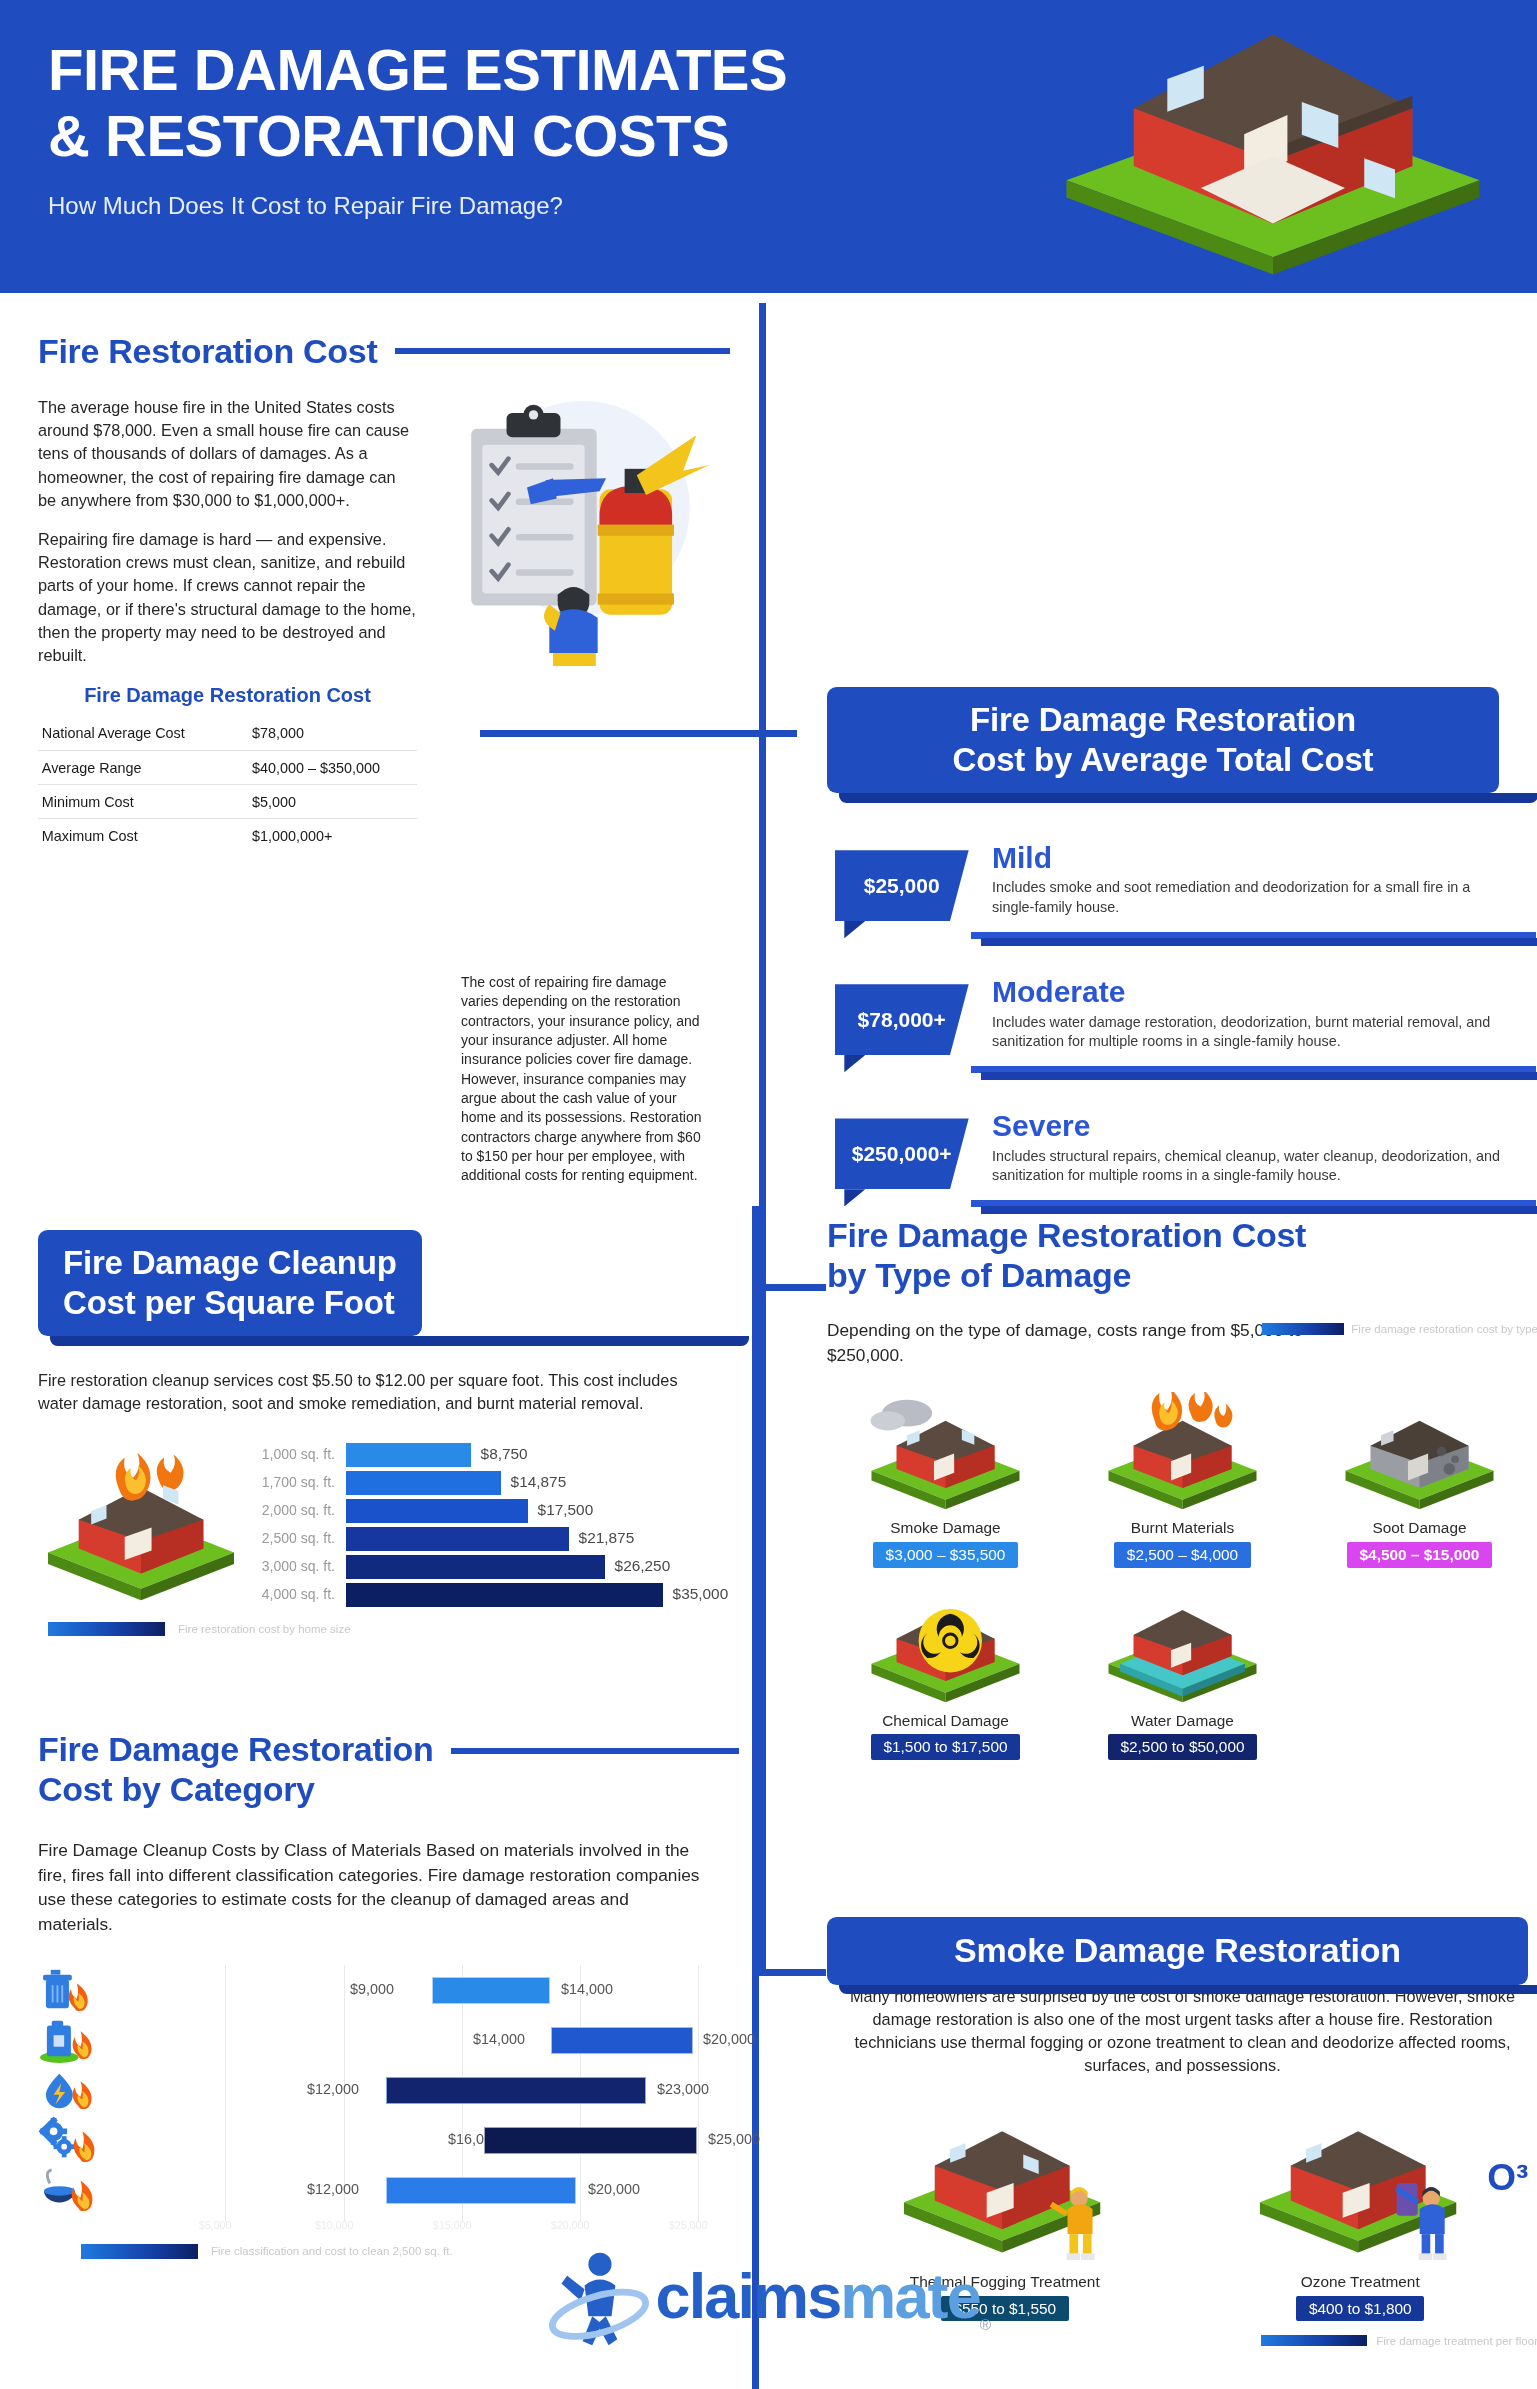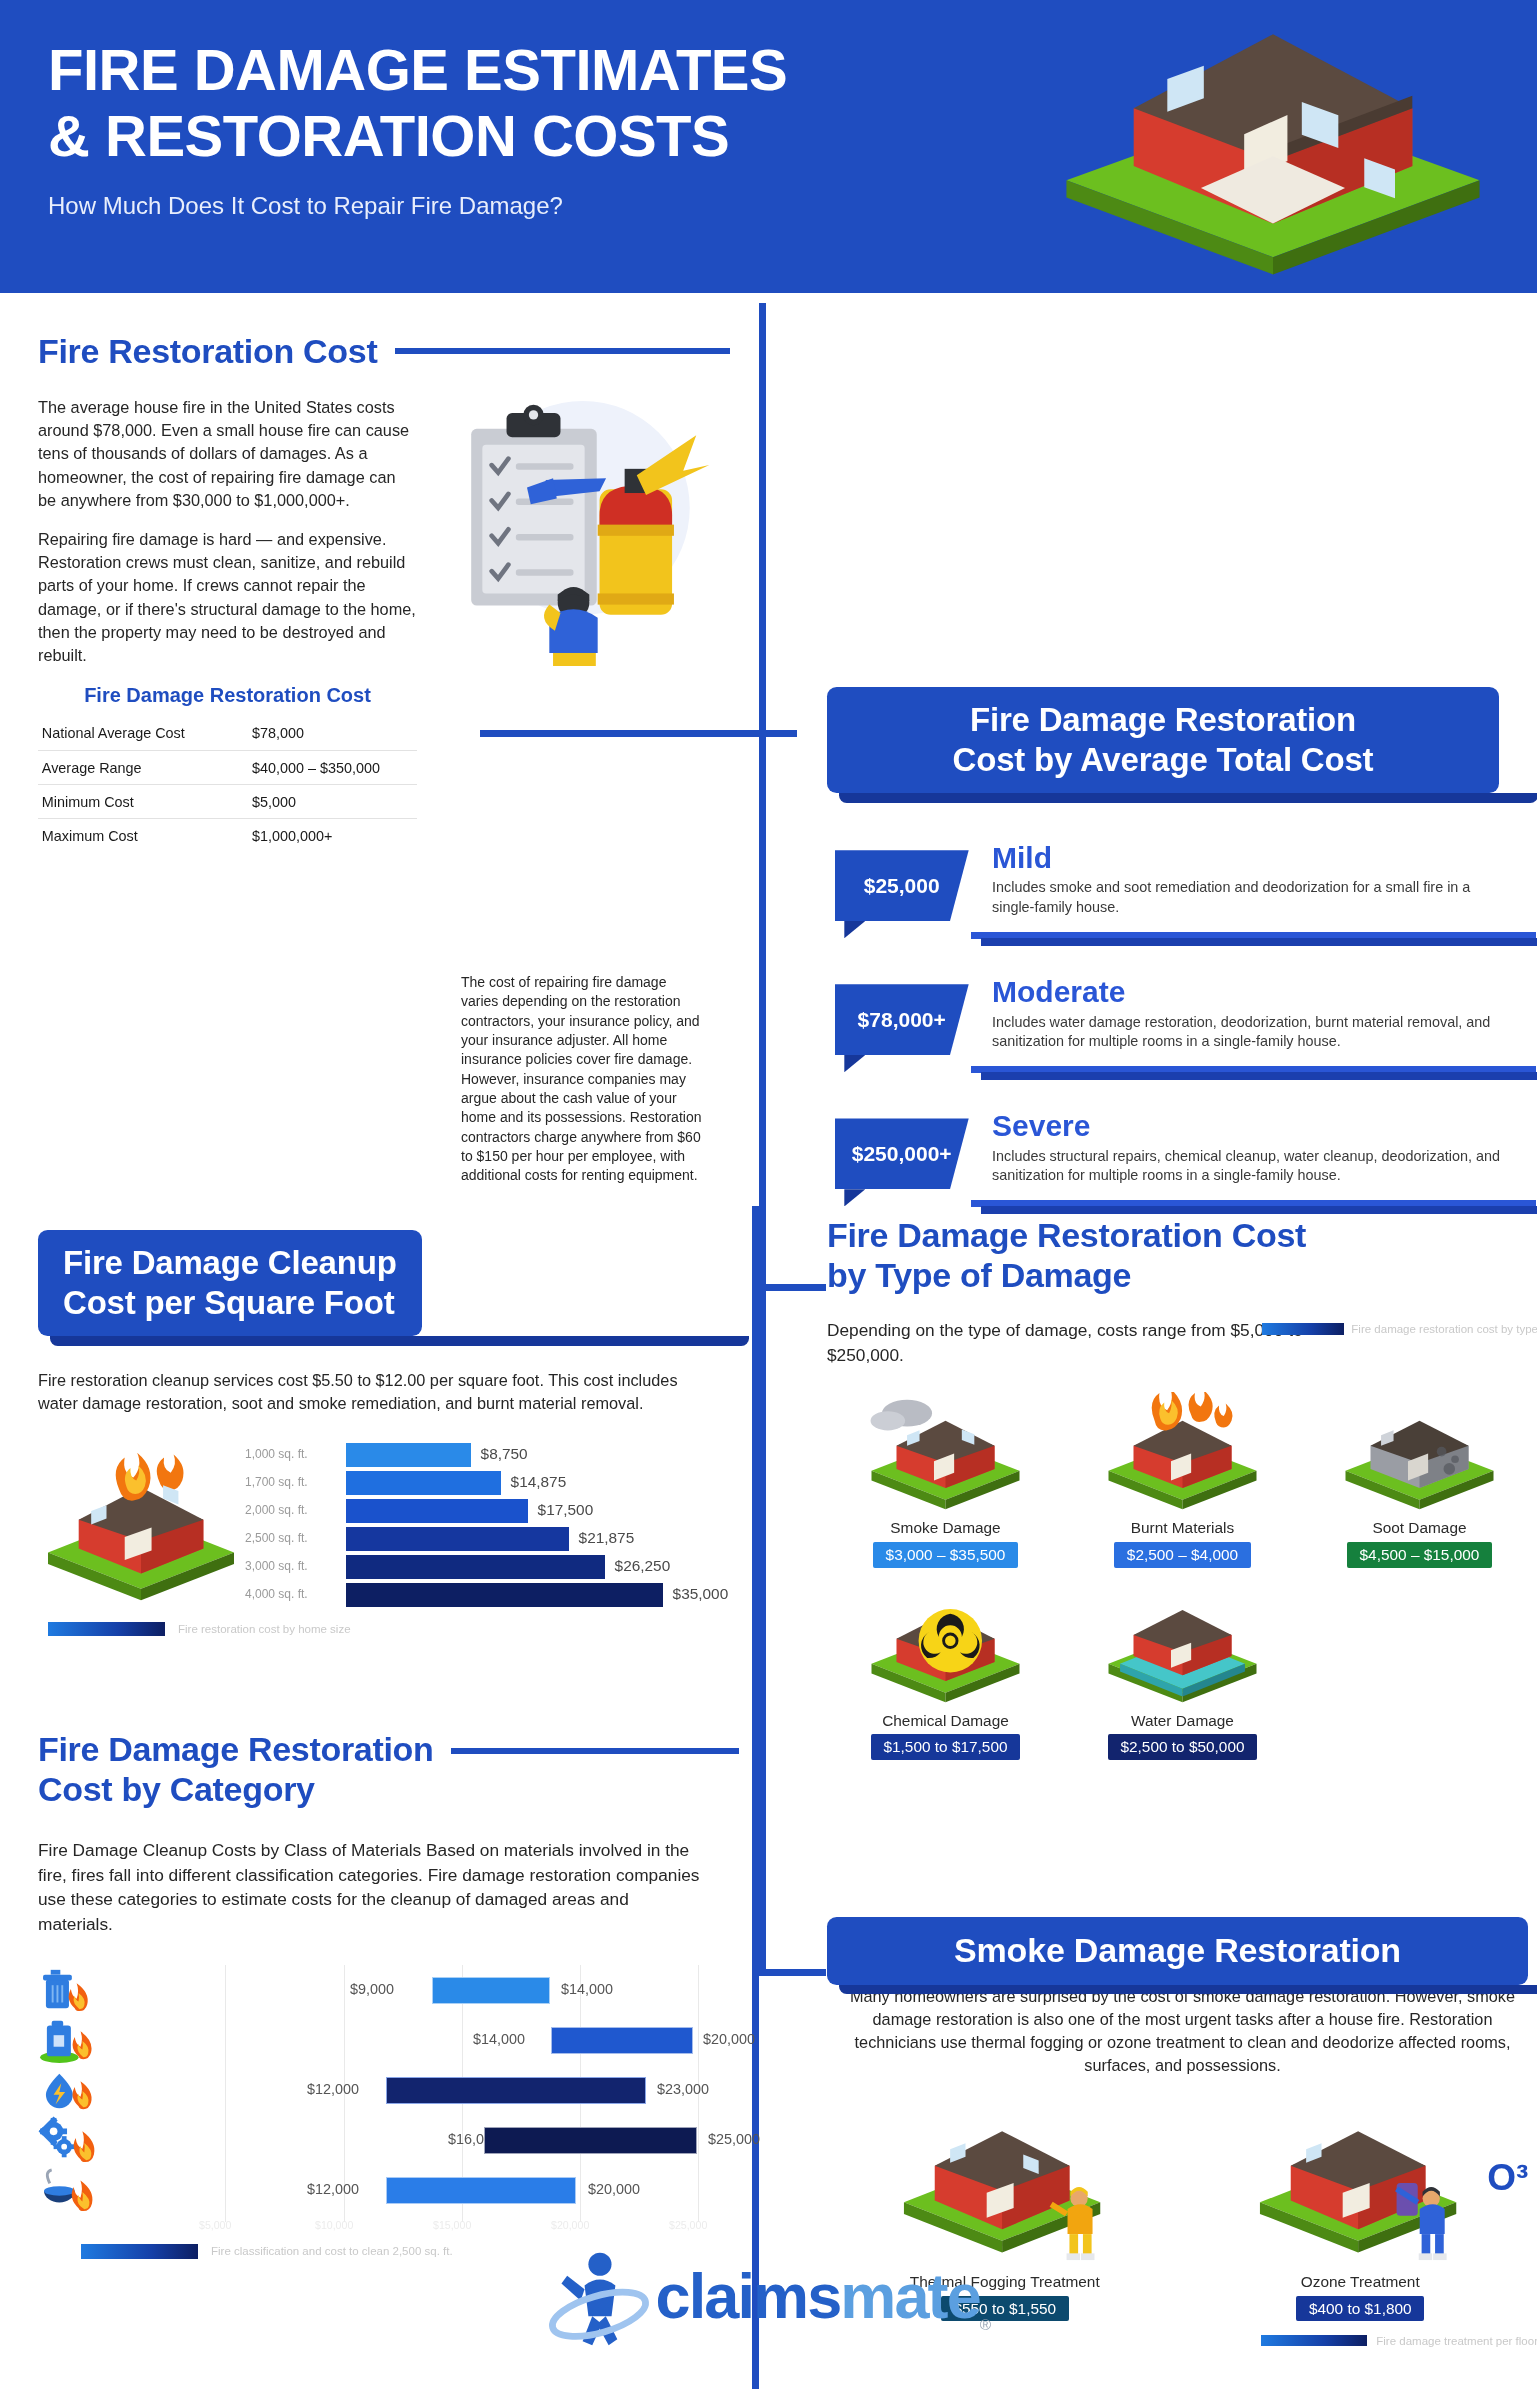--- a/index.html
+++ b/index.html
@@ -113,21 +113,21 @@
     z-index: 3;
   }
   .price-tail {
     position: absolute; left: 17.3px; top: 88px; width: 21px; height: 17.3px;
     background: #16379a; clip-path: polygon(0 0, 100% 0, 0 100%); z-index: 2;
   }
 
   
   .sqft-chart { position: relative; }
   .sqft-row { display: flex; align-items: center; height: 28px; }
-  .sqft-label { width: 101px; text-align: left; font-size: 12px; color: #9a9a9a; padding-right: 11px; }
+  .sqft-label { width: 101px; text-align: right; font-size: 14px; color: #9a9a9a; padding-right: 11px; }
   .sqft-bar { height: 25px; border-top: 1.9px solid #fff; }
   .sqft-val { font-size: 15.4px; color: #4a4a4a; padding-left: 9.6px; white-space: nowrap; }
 
   
   .cat-chart { position: relative; padding-left: 0; }
   .cat-row { display: flex; align-items: center; height: 50px; position: relative; }
   .cat-icon { width: 60px; height: 48px; position: relative; flex: 0 0 60px; }
   .cat-plot { flex: 1; position: relative; height: 50px; }
   .cat-bar { position: absolute; top: 11.5px; height: 27px; border: 1px solid rgba(255,255,255,0.6); }
   .cat-lo, .cat-hi { position: absolute; top: 15.4px; font-size: 14.4px; color: #555; white-space: nowrap; }
@@ -586,21 +586,21 @@
             <polygon points="44,56 95,30 146,56 95,74" fill="#4a4038"></polygon>
             <polygon points="83,92 83,72 104,64 104,84" fill="#d9d6cf"></polygon>
             <g fill="#56595f" opacity="0.7">
               <circle cx="118" cy="62" r="5"></circle>
                 <circle cx="132" cy="70" r="4"></circle>
                 <circle cx="126" cy="80" r="6"></circle>
             </g>
             <rect x="55" y="66" width="13" height="11" fill="#cfd3d9" transform="skewY(-21)"></rect>
           </svg>
           <div class="dmg-name">Soot Damage</div>
-          <div class="dmg-cost" style="background:#15803d;">$4,500 – $15,000</div>
+          <div class="dmg-cost" style="background:#d946ef;font-weight:bold;">$4,500 – $15,000</div>
         </div>
 
         <div class="dmg-cell">
           <svg class="house-ill" viewBox="0 0 190 128">
             <polygon points="95,112 18,82 95,52 172,82" fill="#6cbf1f"></polygon>
             <polygon points="18,82 18,92 95,122 95,112" fill="#4d8a14"></polygon>
             <polygon points="172,82 172,92 95,122 95,112" fill="#3f6f10"></polygon>
             <polygon points="44,80 44,56 95,38 146,56 146,80 95,100" fill="#d63c2e"></polygon>
             <polygon points="95,38 146,56 146,80 95,100" fill="#b72f23"></polygon>
             <polygon points="44,56 95,30 146,56 95,74" fill="#5b4a40"></polygon>

